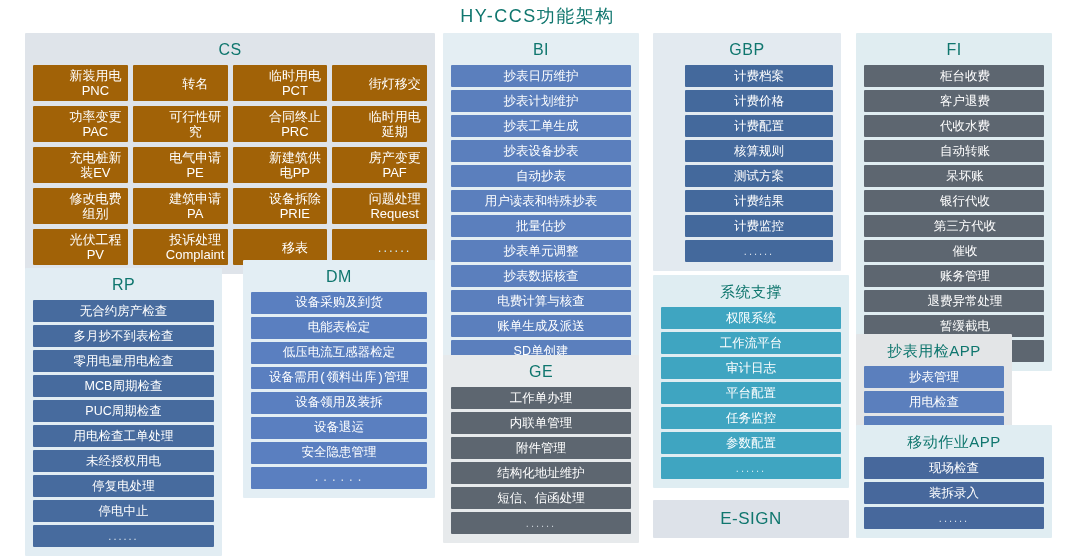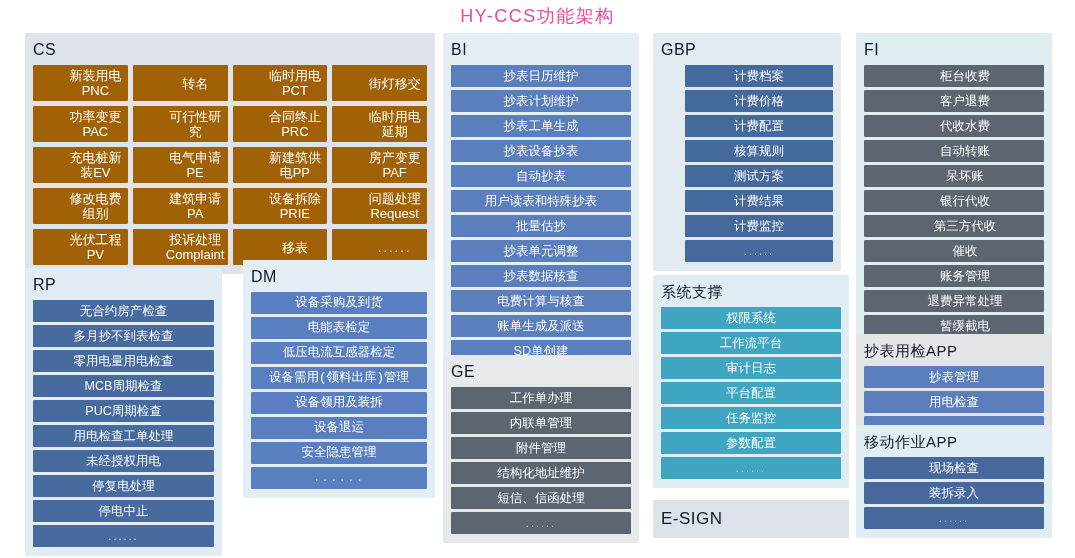--- a/index.html
+++ b/index.html
@@ -16,34 +16,34 @@
   }
 
   #page-title {
     position: absolute;
     top: 4px;
     left: 0;
     width: 1075px;
     text-align: center;
     font-size: 18px;
     letter-spacing: 1.5px;
-    color: #ec4899;
+    color: #0f766e;
     font-weight: 400;
   }
 
   .panel {
     position: absolute;
     box-sizing: border-box;
     padding: 6px 8px 9px 8px;
     border-radius: 1px;
   }
   .panel-title {
-    text-align: left;
+    text-align: center;
     font-size: 16px;
-    color: #0f172a;
+    color: #0f766e;
     letter-spacing: 0.5px;
     line-height: 22px;
     margin-bottom: 4px;
     font-weight: 400;
   }
   .panel-title.cn {
     font-size: 15px;
   }
 
   
@@ -125,21 +125,21 @@
   
   #panel-cs    { left: 25px;  top: 33px;  width: 410px; }
   #panel-rp    { left: 25px;  top: 268px; width: 197px; }
   #panel-dm    { left: 243px; top: 260px; width: 192px; }
   #panel-bi    { left: 443px; top: 33px;  width: 196px; }
   #panel-ge    { left: 443px; top: 355px; width: 196px; }
   #panel-gbp   { left: 653px; top: 33px;  width: 188px; }
   #panel-sup   { left: 653px; top: 275px; width: 196px; }
   #panel-esign { left: 653px; top: 500px; width: 196px; height: 38px; }
   #panel-fi    { left: 856px; top: 33px;  width: 196px; }
-  #panel-app1  { left: 856px; top: 334px; width: 196px; }
+  #panel-app1  { left: 856px; top: 334px; width: 156px; }
   #panel-app2  { left: 856px; top: 425px; width: 196px; }
 
   #panel-esign .panel-title {
     margin: 0;
     line-height: 26px;
     font-size: 17px;
     letter-spacing: 0.5px;
   }
 </style>
 </head>

